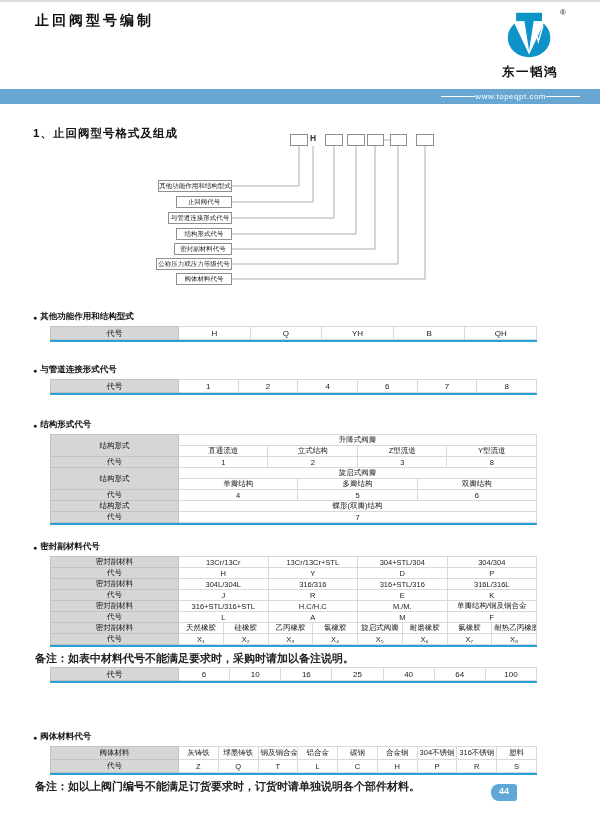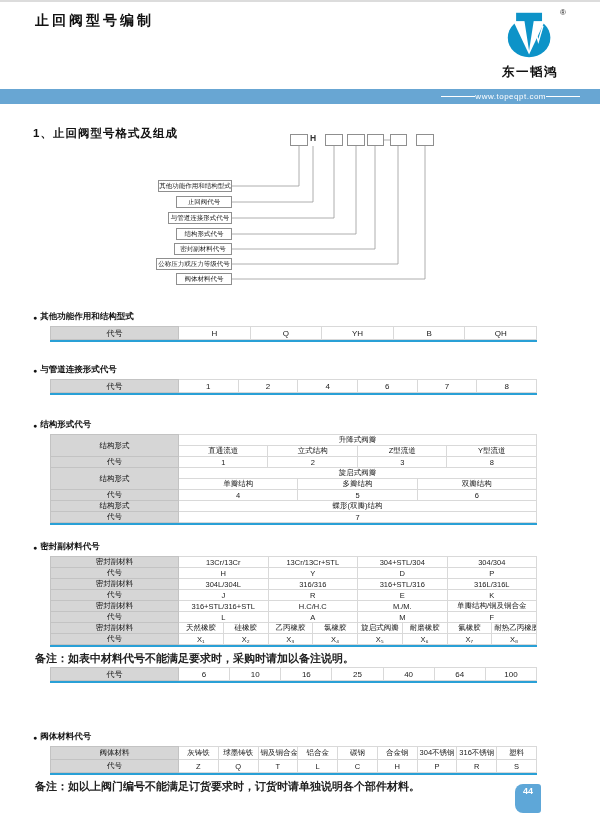--- a/index.html
+++ b/index.html
@@ -35,21 +35,21 @@
   .tblwrap{margin-left:17px;margin-top:3px;width:487px;border-bottom:2px solid #29a0d6;}
   table.tbl{width:487px;table-layout:fixed;border-collapse:collapse;border-top:1px solid #cfcfcf;}
   .tbl td{border:1px solid #d9d9d9;padding:0 2px;text-align:center;font-size:8px;color:#222;
           height:12px;white-space:nowrap;overflow:hidden;}
   .tbl td.lab{background:#d6d6d6;border-color:#c3c3c3;color:#111;}
   col.clab{width:128px;}
   .t3 td{height:9px;font-size:7.5px;}
   .t4 td{height:8px;font-size:7.5px;}
   .t6 td{font-size:7.5px;}
   .note{margin-top:4px;margin-left:2px;font-size:11px;font-weight:bold;color:#222;}
-  .pagenum{position:absolute;left:515px;top:782px;width:26px;height:29px;background:#5ea7d8;
+  .pagenum{position:absolute;left:491px;top:782px;width:26px;height:17px;background:#5ea7d8;
            color:#fff;font-size:9px;font-weight:bold;text-align:center;line-height:15px;
            border-radius:8px 3px 3px 8px;}
 </style>
 </head>
 <body>
 
 <div class="page">
 
   <h1 class="title">止回阀型号编制</h1>
 

